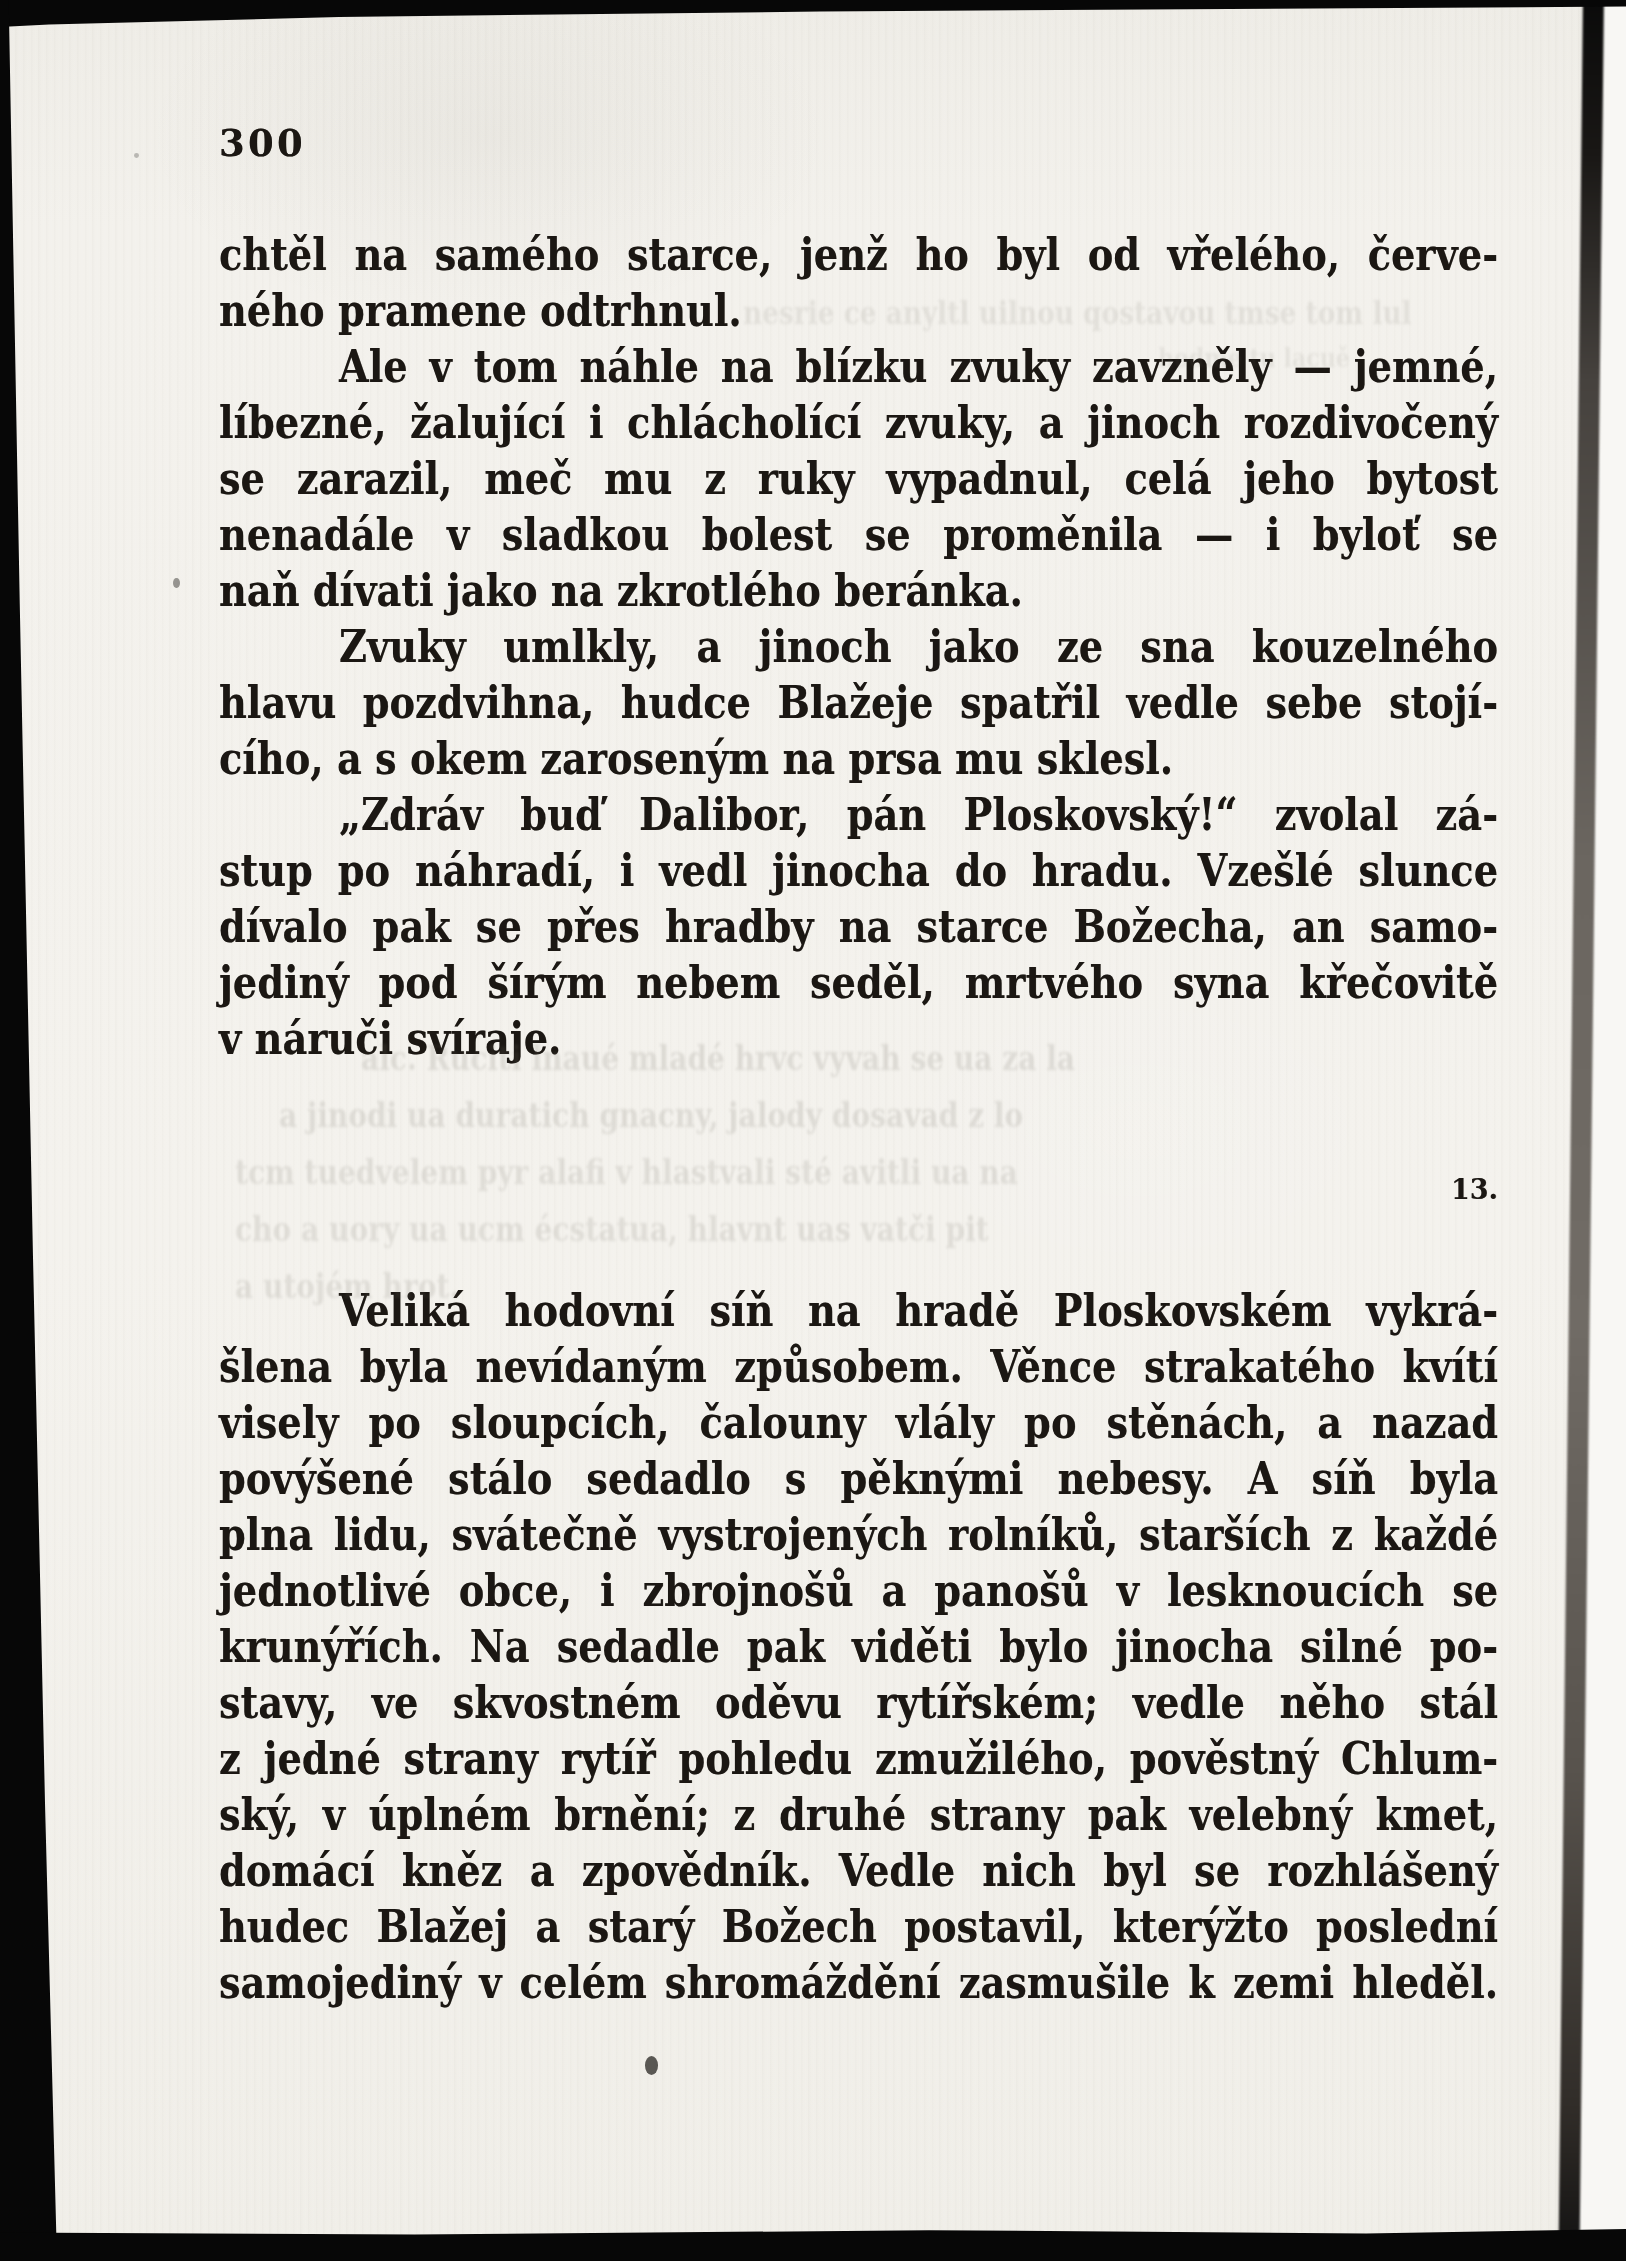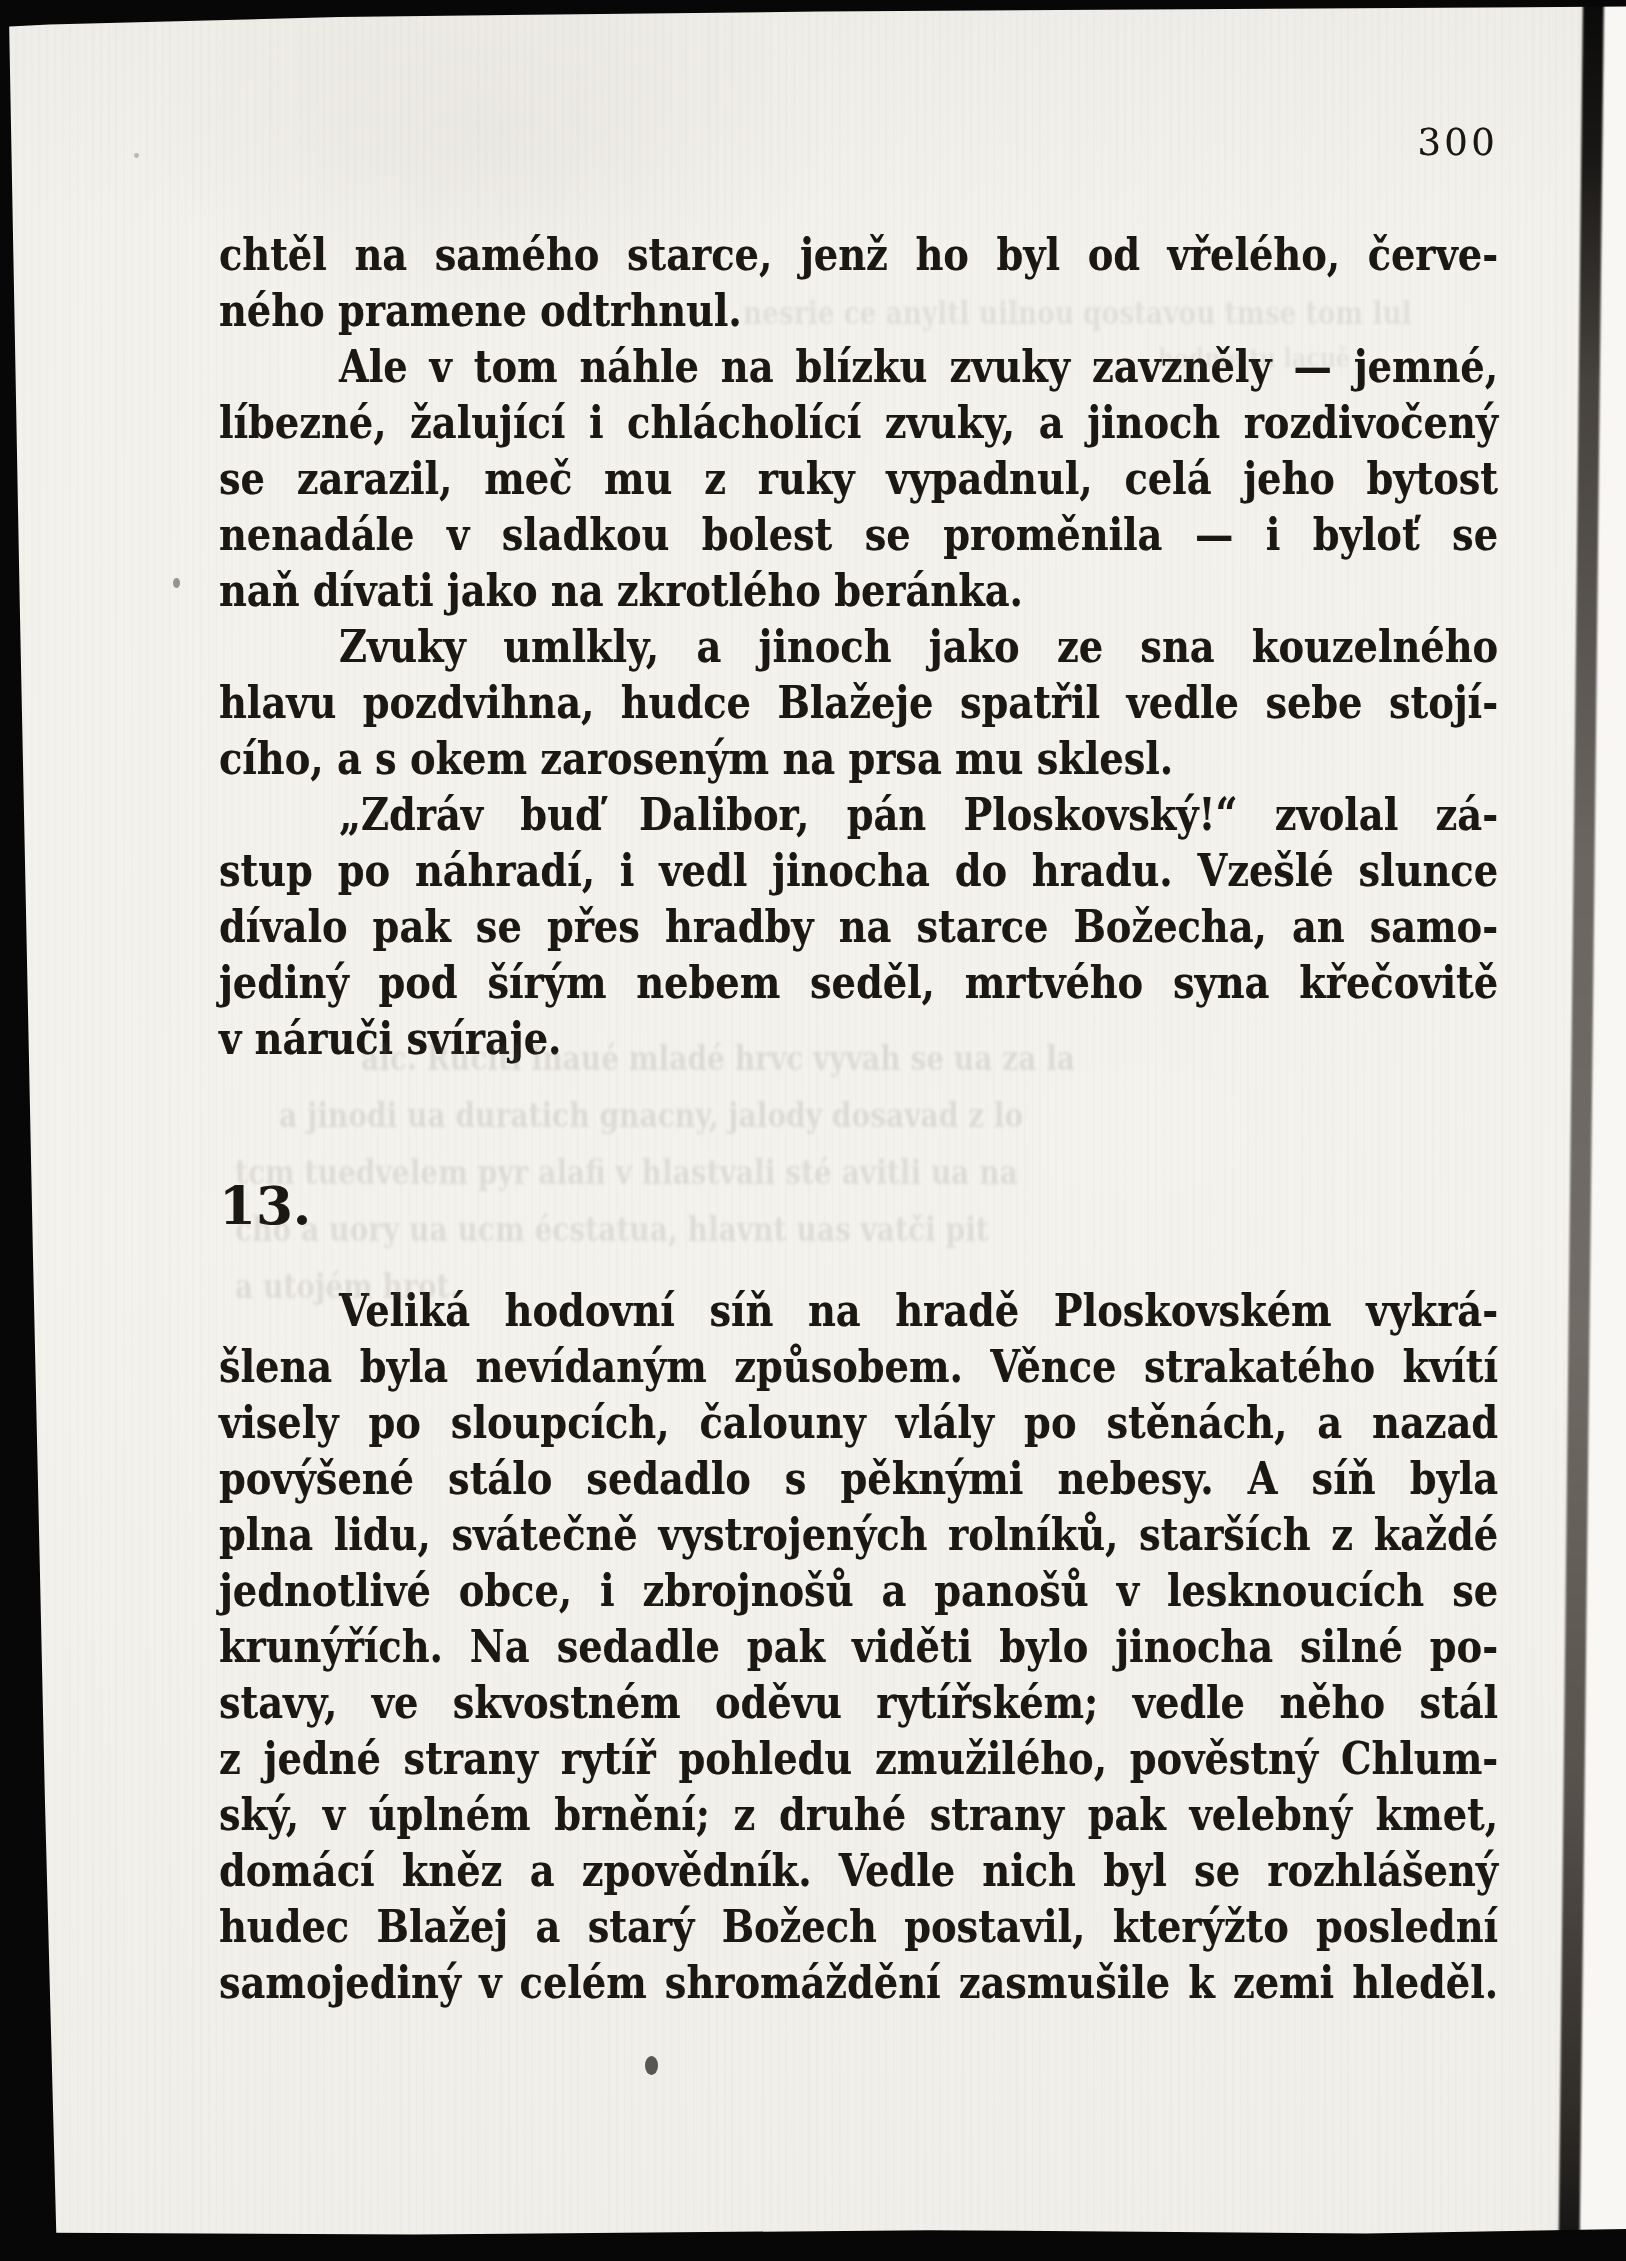--- a/index.html
+++ b/index.html
@@ -25,34 +25,34 @@
     clip-path:polygon(0 0,8.7px 0,19.7px 601px,33px 1257px,45px 1803px,57px 2261px,0 2261px);}
   .b-bottom{left:0;top:2228px;width:1626px;height:33px;
     clip-path:polygon(0 4.4px,415px 6.6px,929px 2.2px,1366px 5.5px,1626px 1.1px,1626px 33px,0 33px);}
   
   .next-page{position:absolute;top:-6.6px;left:1599px;width:60px;height:2279px;
     background:var(--next_page,#f8f7f4);transform:rotate(0.62deg);transform-origin:0 0;}
   .gutter{position:absolute;top:-6.6px;left:1583px;width:21px;height:2279px;
     transform:rotate(0.62deg);transform-origin:0 0;filter:blur(0.8px);
     background:linear-gradient(180deg,#0a0a0a 0%,#191715 7%,#46423e 17%,#6b6660 38%,#716c66 58%,#58534d 78%,#302c28 93%,#0f0f0f 100%);}
   
-  .pagenum{position:absolute;left:219px;top:121px;width:1279px;text-align:right;
-    font-size:37px;font-weight:400;letter-spacing:3.3px;color:var(--ink,#1b1713);
+  .pagenum{position:absolute;left:219px;top:121px;width:1279px;text-align:left;
+    font-size:37px;font-weight:700;letter-spacing:3.3px;color:var(--ink,#1b1713);
     text-shadow:0 0 0.5px rgba(25,20,12,.55);}
   .para{position:absolute;left:219px;width:1503px;
     transform:scaleX(0.851);transform-origin:0 0;
     font-size:45px;line-height:56px;font-weight:700;color:var(--ink,#1b1713);
     text-shadow:0.3px 0.4px 0.4px rgba(25,20,12,.45);}
   #para1{top:227px;}
   #para2{top:1283px;}
   .line{text-align:justify;text-align-last:justify;}
   .line.indent{text-indent:141px;}
   .line.short{text-align-last:left;}
-  .heading{position:absolute;left:219px;top:1174px;width:1279px;text-align:left;
-    font-size:53px;font-weight:700;color:var(--ink,#1b1713);
+  .heading{position:absolute;left:219px;top:1174px;width:1279px;text-align:right;
+    font-size:27px;font-weight:700;color:var(--ink,#1b1713);
     text-shadow:0.3px 0.4px 0.4px rgba(25,20,12,.45);}
   
   .bleed{position:absolute;font-weight:700;color:#6e6a5f;filter:blur(1.4px);
     transform:scaleX(0.851);transform-origin:0 0;white-space:nowrap;}
   .speck{position:absolute;background:#3c3a36;border-radius:50%;filter:blur(0.5px);}
   .inkdot{position:absolute;background:#403e3a;border-radius:50%;filter:blur(0.7px);opacity:.85;}
 </style>
 </head>
 <body>
 

